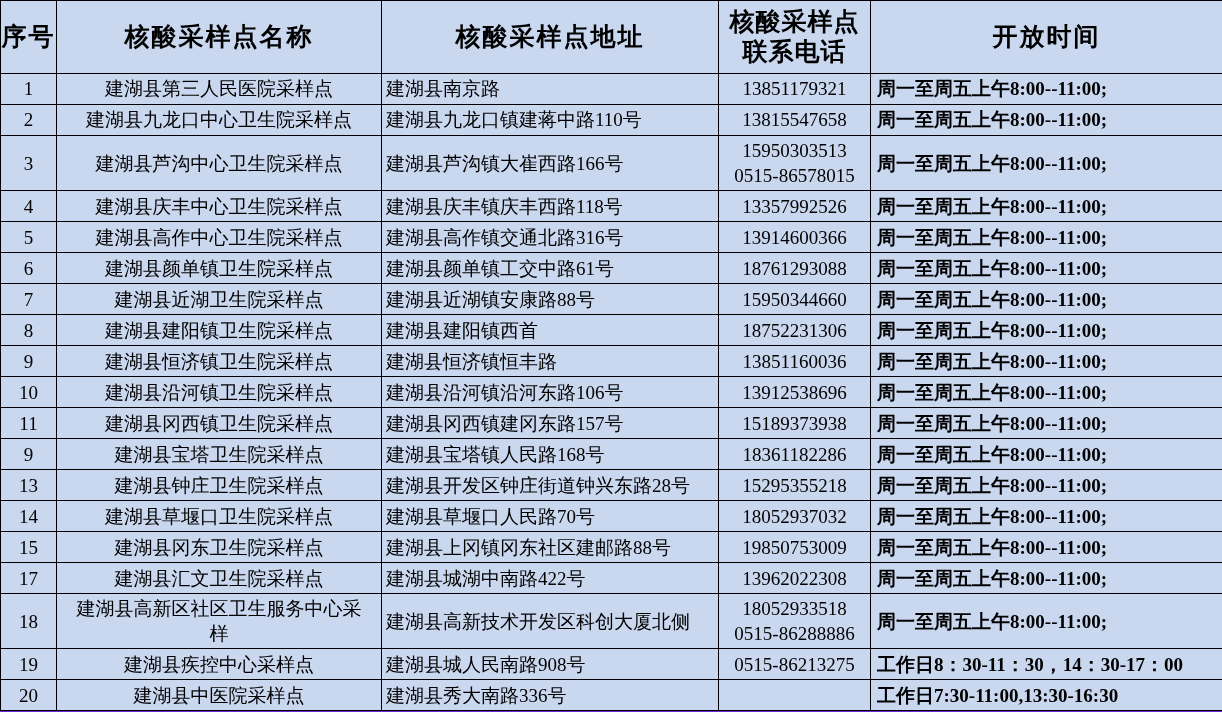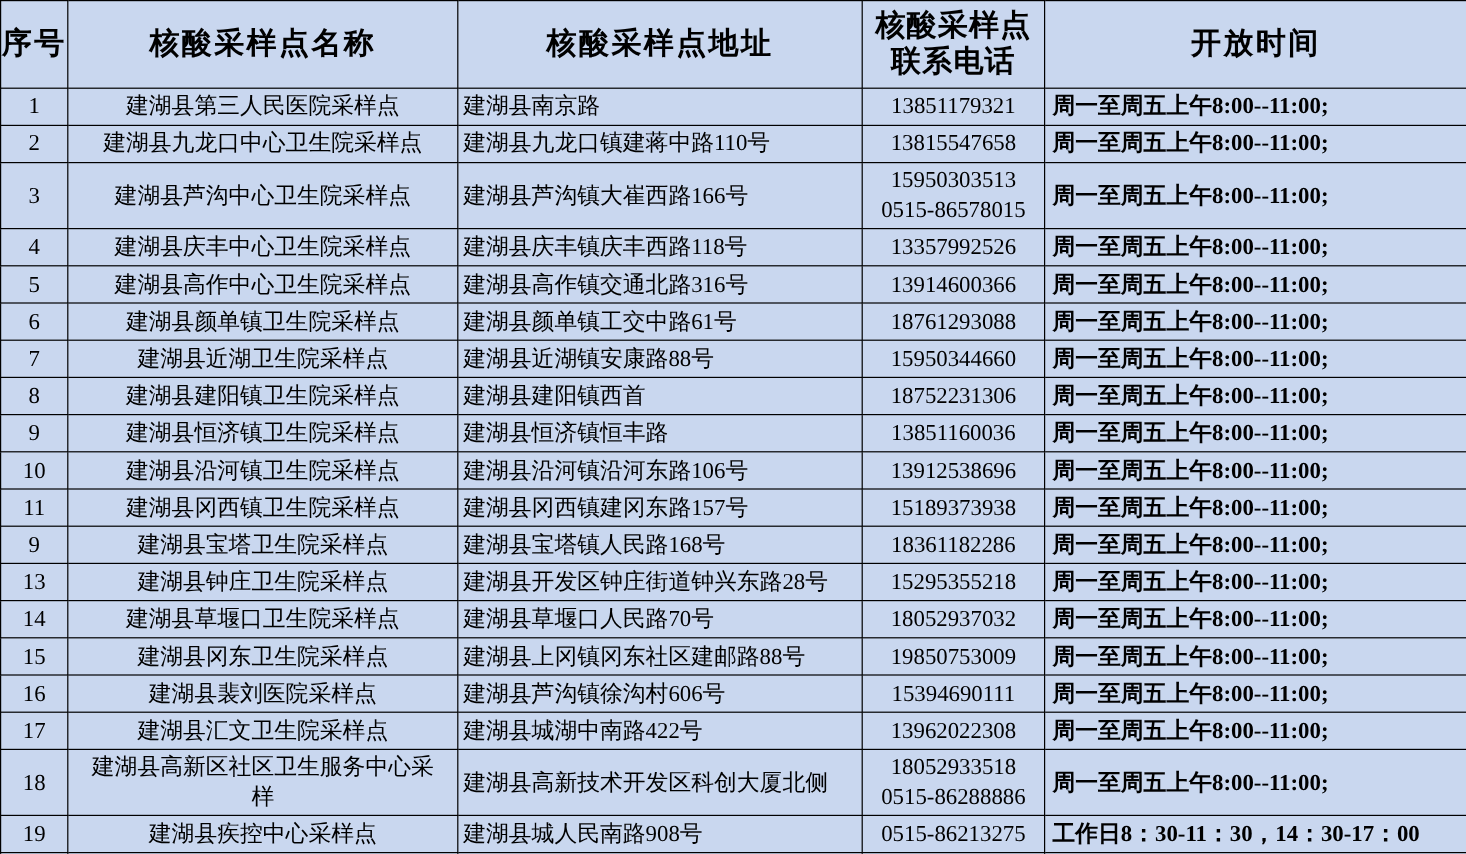--- a/index.html
+++ b/index.html
@@ -270,31 +270,20 @@
           <td class="name">建湖县冈东卫生院采样点</td>
           <td class="addr">建湖县上冈镇冈东社区建邮路88号</td>
           <td class="phone">
             <div class="phone-lines">
               <span>19850753009</span>
             </div>
           </td>
           <td class="time">周一至周五上午8:00--11:00;</td>
         </tr>
         <tr>
-          <td class="idx">16</td>
-          <td class="name">建湖县裴刘医院采样点</td>
-          <td class="addr">建湖县芦沟镇徐沟村606号</td>
-          <td class="phone">
-            <div class="phone-lines">
-              <span>15394690111</span>
-            </div>
-          </td>
-          <td class="time">周一至周五上午8:00--11:00;</td>
-        </tr>
-        <tr>
           <td class="idx">17</td>
           <td class="name">建湖县汇文卫生院采样点</td>
           <td class="addr">建湖县城湖中南路422号</td>
           <td class="phone">
             <div class="phone-lines">
               <span>13962022308</span>
             </div>
           </td>
           <td class="time">周一至周五上午8:00--11:00;</td>
         </tr>

